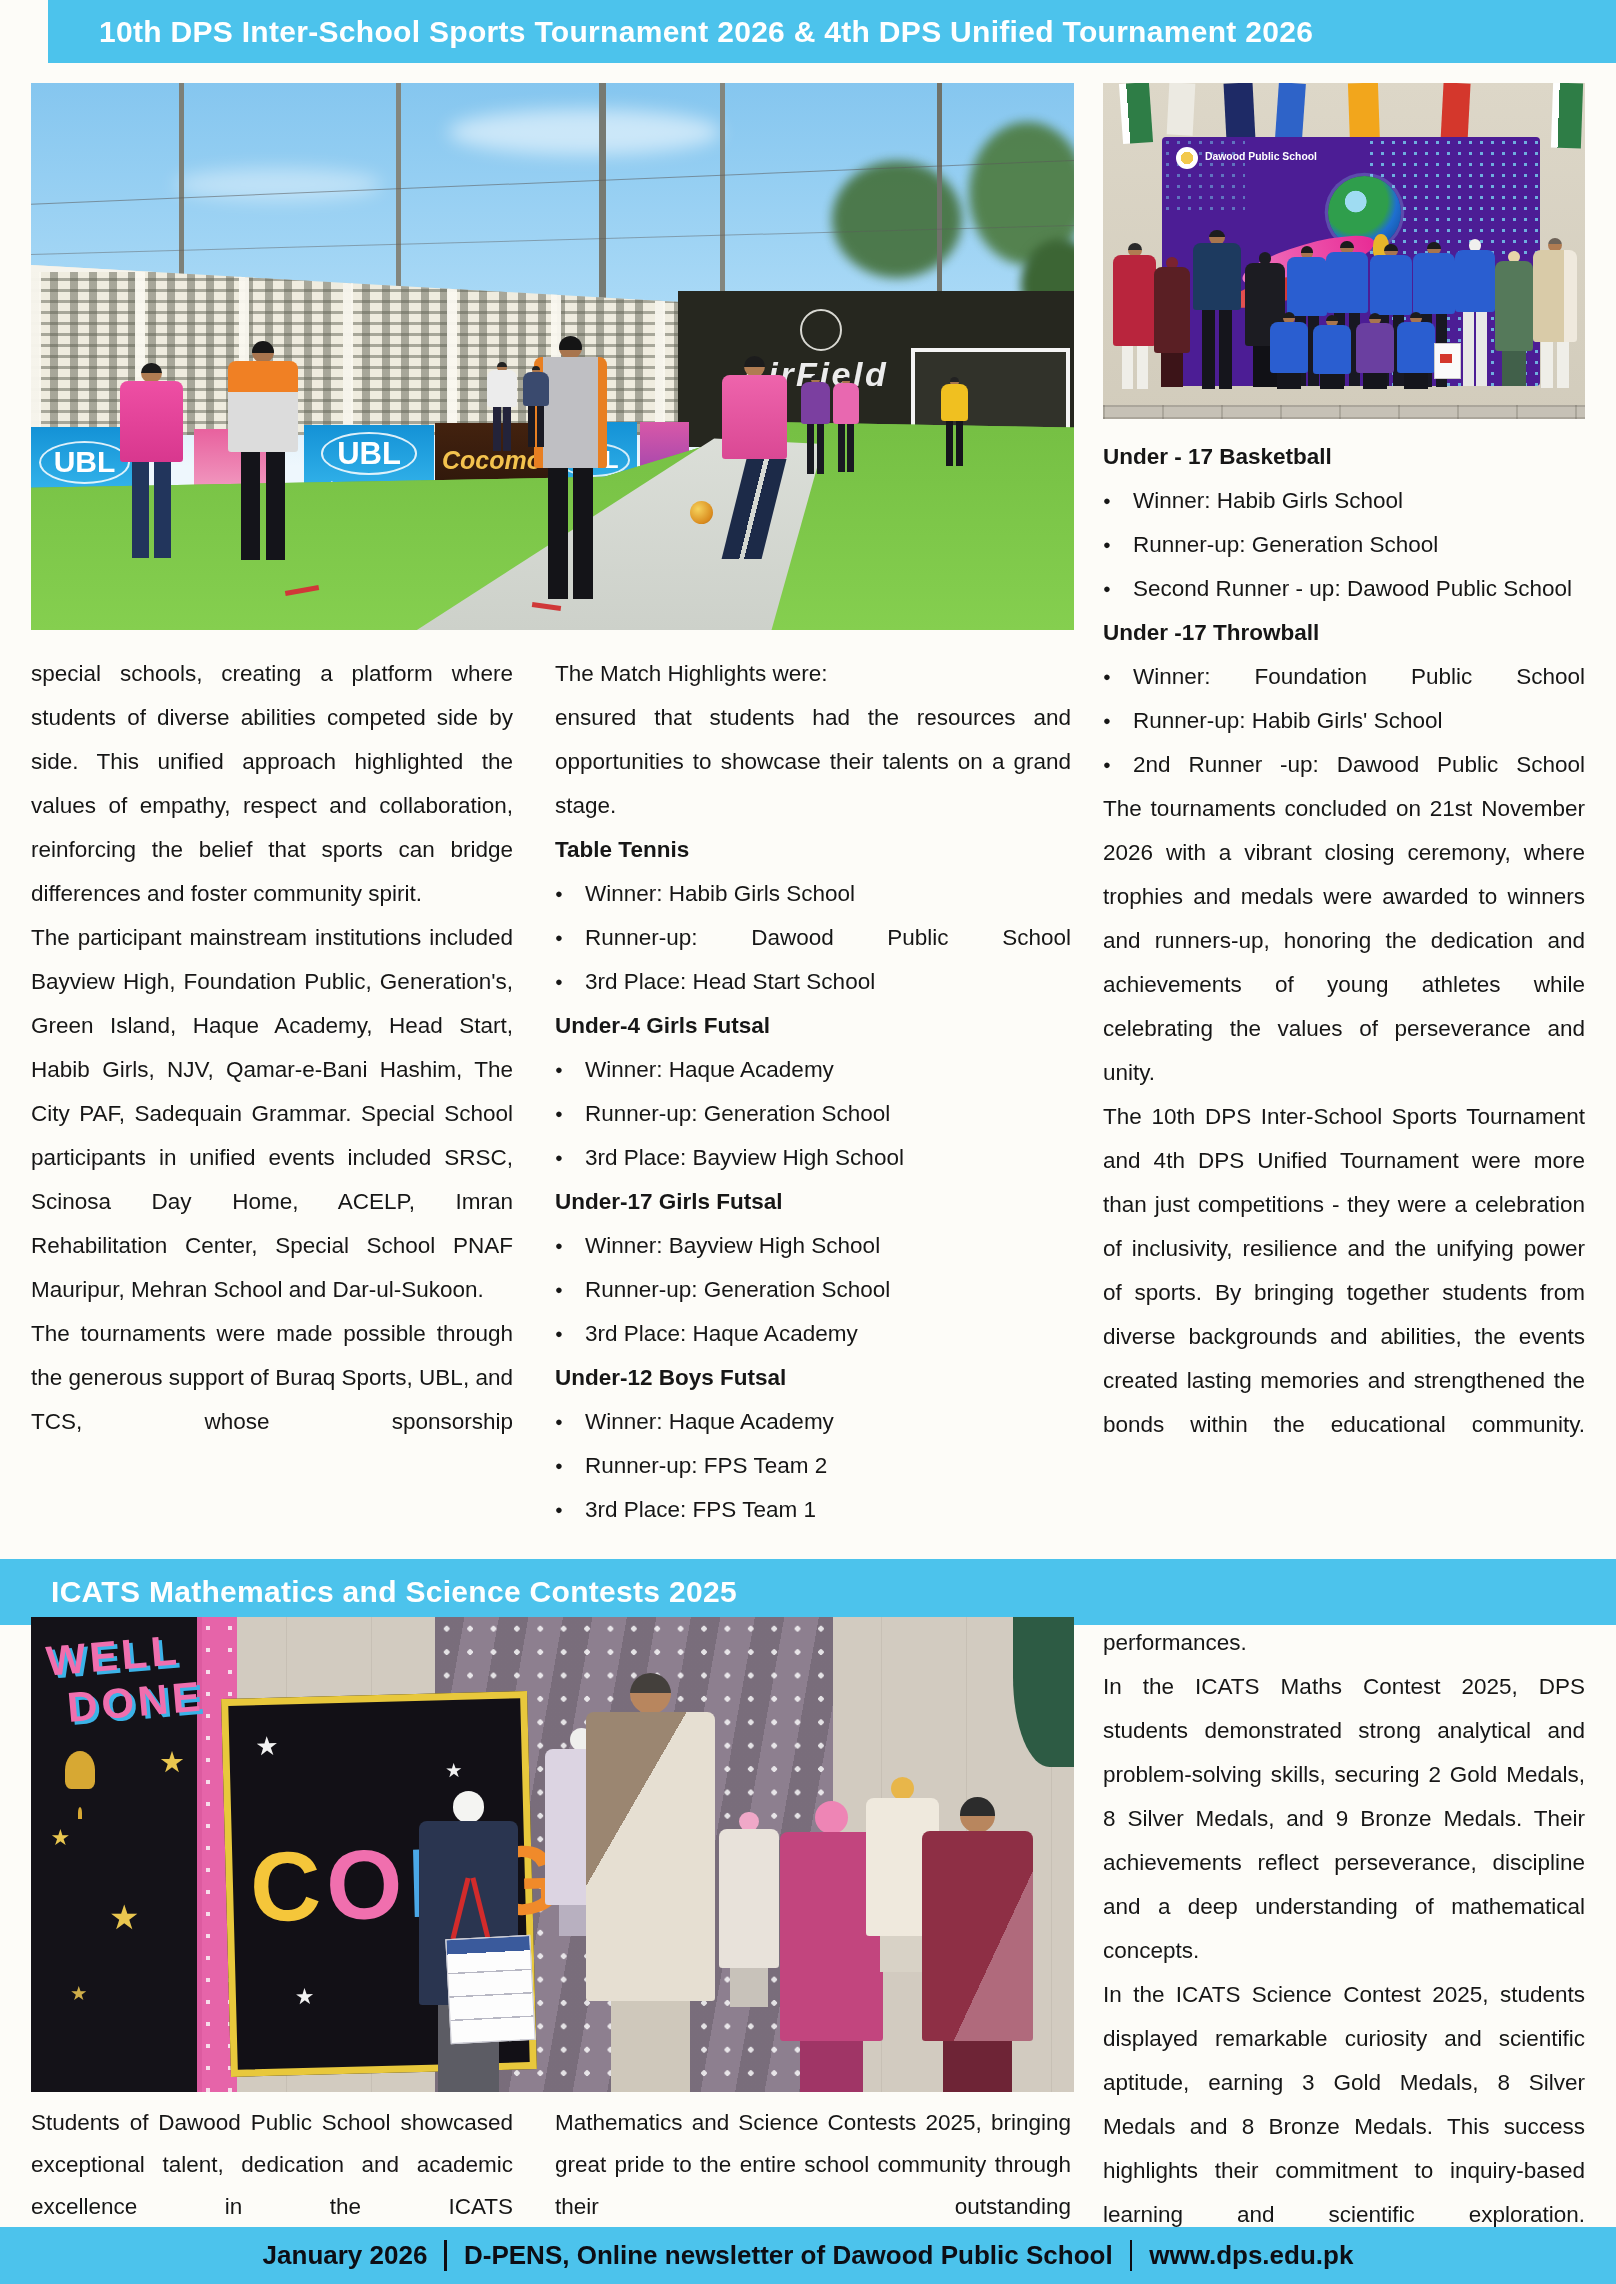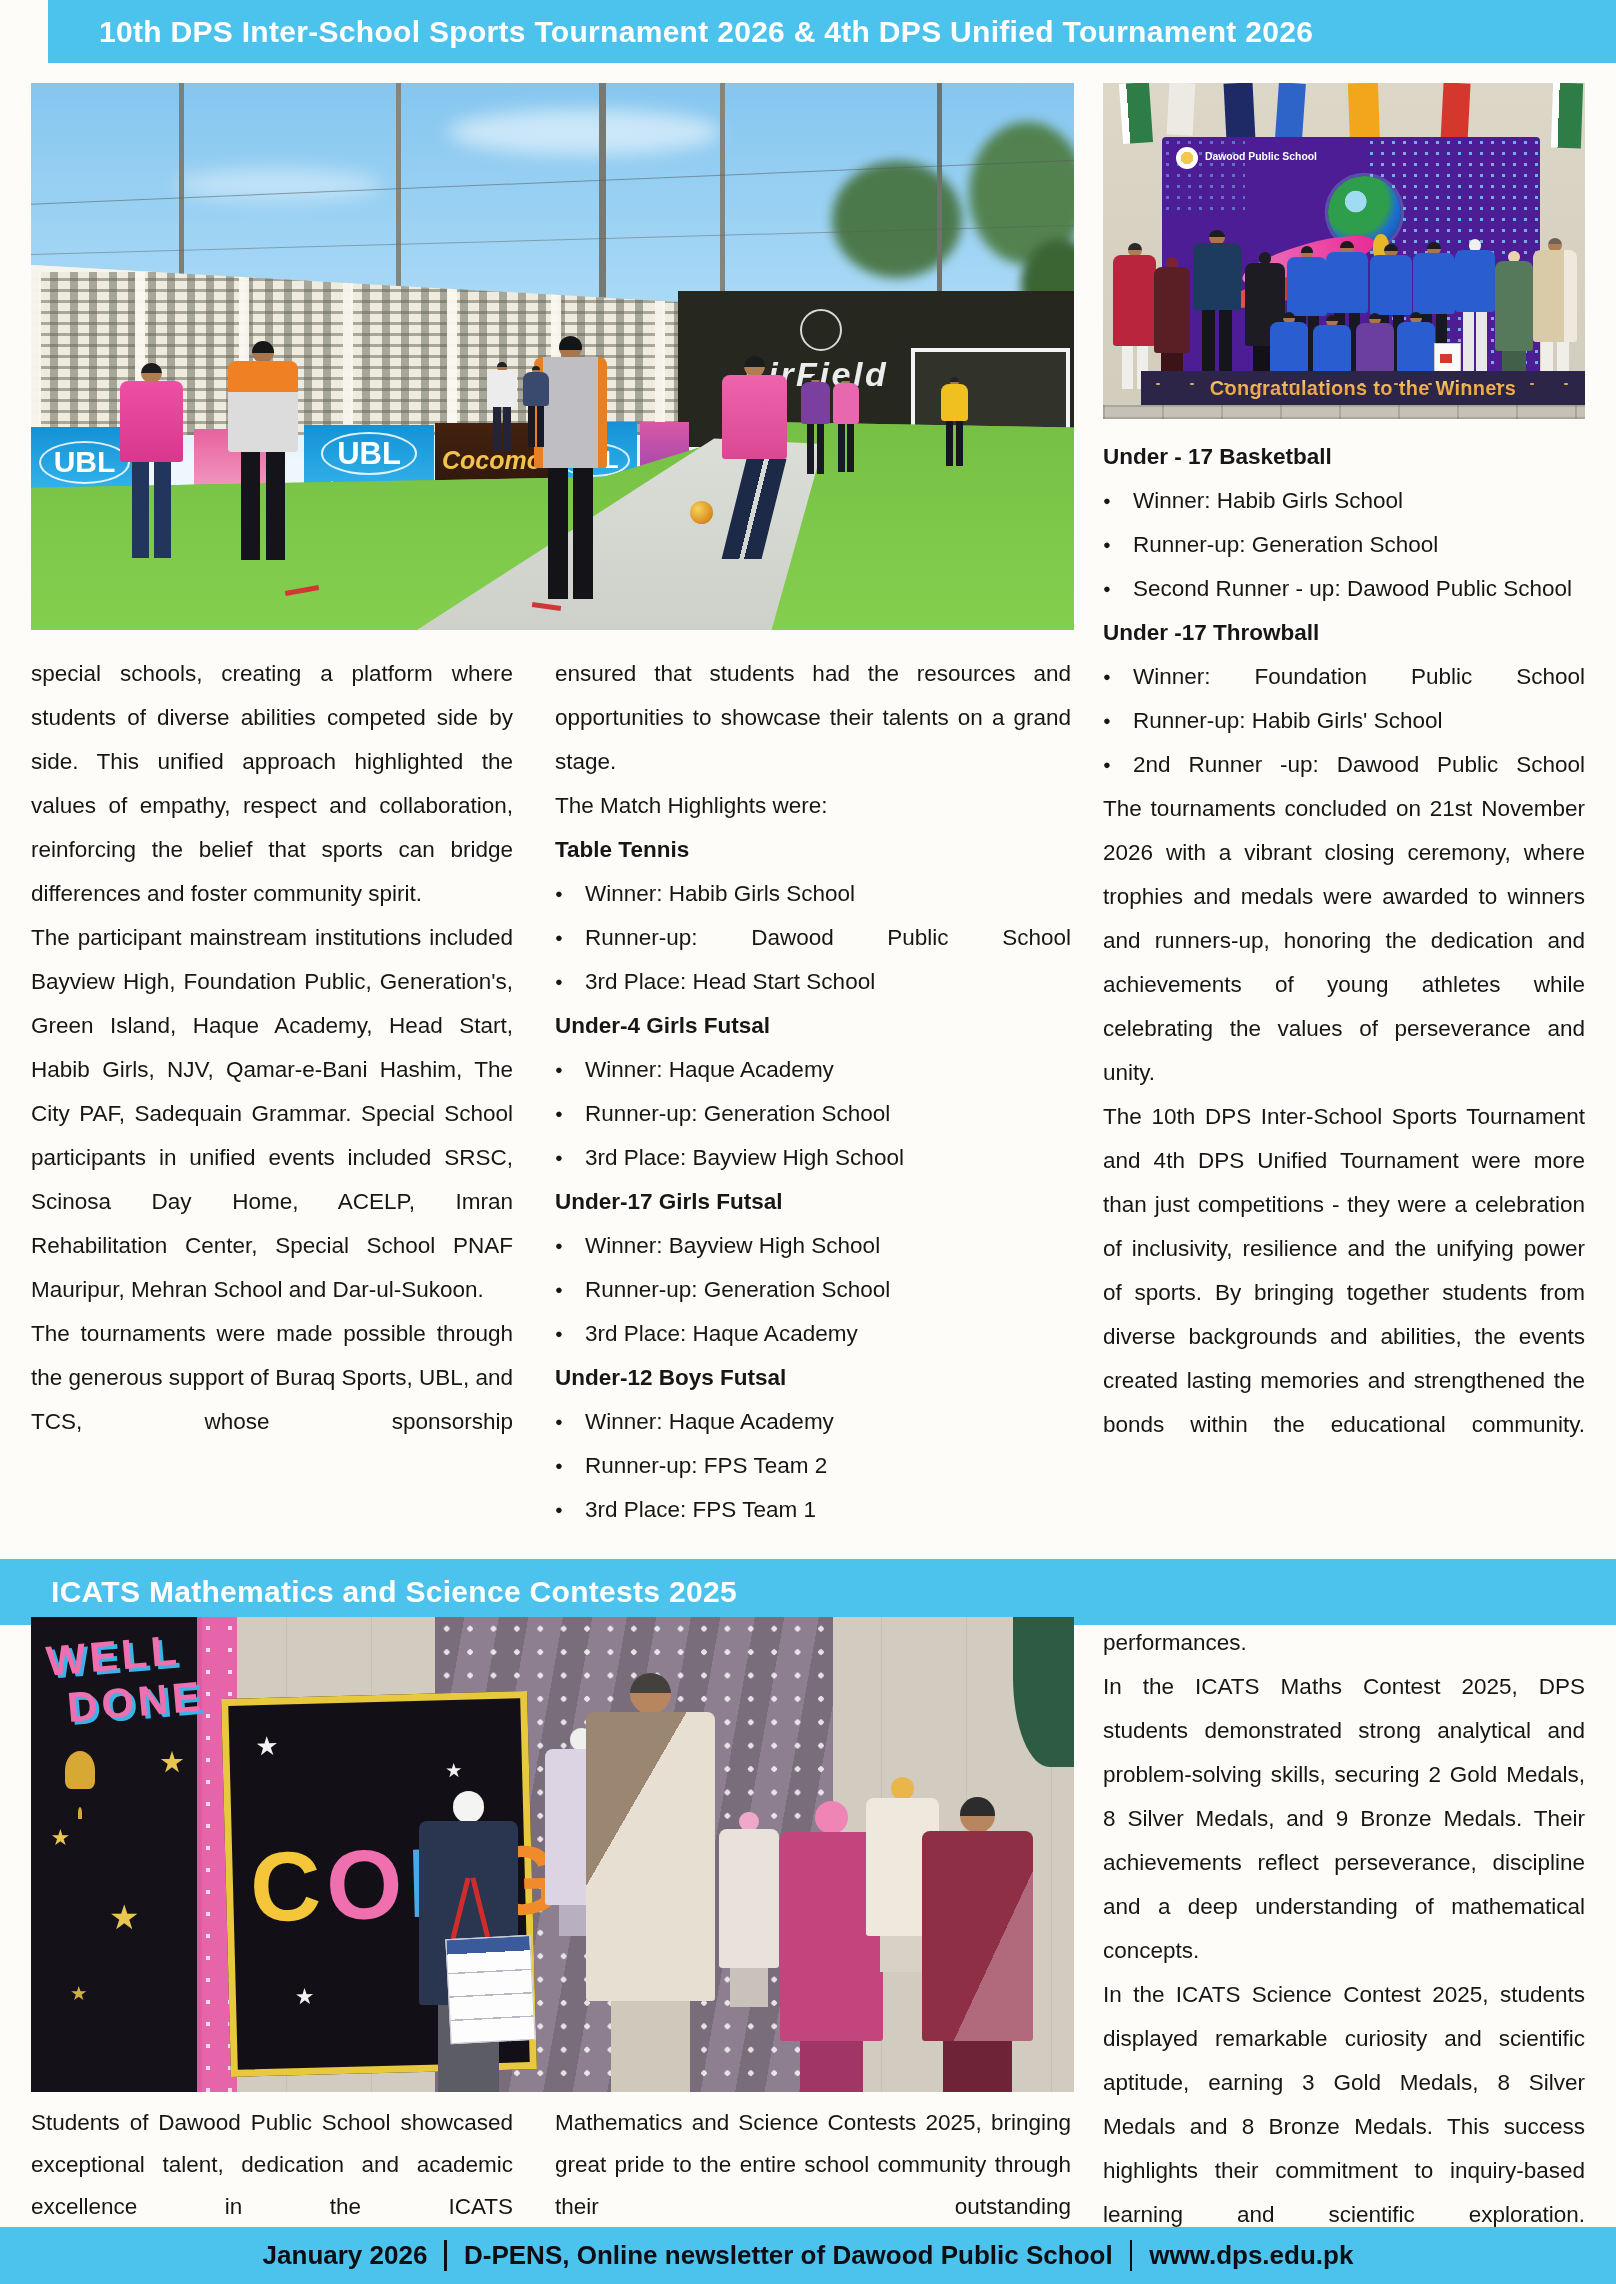--- a/index.html
+++ b/index.html
@@ -282,35 +282,32 @@
     <i class="leg" style="background:#15151c;flex:.5;"></i>
   </div>
   <div class="fig" style="left:294px;top:229px;width:38px;height:77px;">
     <i class="hd" style="background:linear-gradient(180deg,#1c1c1c 0 52%,#a8754e 52%);"></i>
     <i class="tor" style="background:#2a5ed0;flex:1.6;"></i>
     <i class="leg" style="background:#15151c;flex:.5;"></i>
   </div>
   <div class="abs" style="left:331px;top:260px;width:25px;height:34px;background:#fafafa;border:0.7px solid #ccc;"></div>
   <div class="abs" style="left:337px;top:271px;width:11.7px;height:9px;background:#d4372c;"></div>
 
-  <div class="abs goldconfetti" style="left:38px;top:288px;width:444px;height:34px;background-color:#2c2547;display:flex;align-items:center;justify-content:center;background-blend-mode:normal;">
-    <span class="goldtxt" style="font-size:20px;letter-spacing:0.3px;">Congratulations to the Winners</span>
-  </div>
   <div class="abs brick" style="left:0;top:322px;width:482px;height:14.3px;background-color:#c6c1b6;"></div>
 </div>
 
 <div class="col" id="col1" style="left:31px;top:652px;width:482px;">
   <p>special schools, creating a platform where students of diverse abilities competed side by side. This unified approach highlighted the values of empathy, respect and collaboration, reinforcing the belief that sports can bridge differences and foster community spirit.</p>
   <p>The participant mainstream institutions included Bayview High, Foundation Public, Generation's, Green Island, Haque Academy, Head Start, Habib Girls, NJV, Qamar-e-Bani Hashim, The City PAF, Sadequain Grammar. Special School participants in unified events included SRSC, Scinosa Day Home, ACELP, Imran Rehabilitation Center, Special School PNAF Mauripur, Mehran School and Dar-ul-Sukoon.</p>
   <p class="spread">The tournaments were made possible through the generous support of Buraq Sports, UBL, and TCS, whose sponsorship</p>
 </div>
 
 <div class="col" id="col2" style="left:555px;top:652px;width:516px;">
+  <p>The Match Highlights were:</p>
   <p>ensured that students had the resources and opportunities to showcase their talents on a grand stage.</p>
-  <p>The Match Highlights were:</p>
   <div class="h">Table Tennis</div>
   <div class="bullet">
       <span class="bt">Winner: Habib Girls School</span>
     </div>
   <div class="bullet">
       <span class="bt spread">Runner-up: Dawood Public School</span>
     </div>
   <div class="bullet">
       <span class="bt">3rd Place: Head Start School</span>
     </div>

